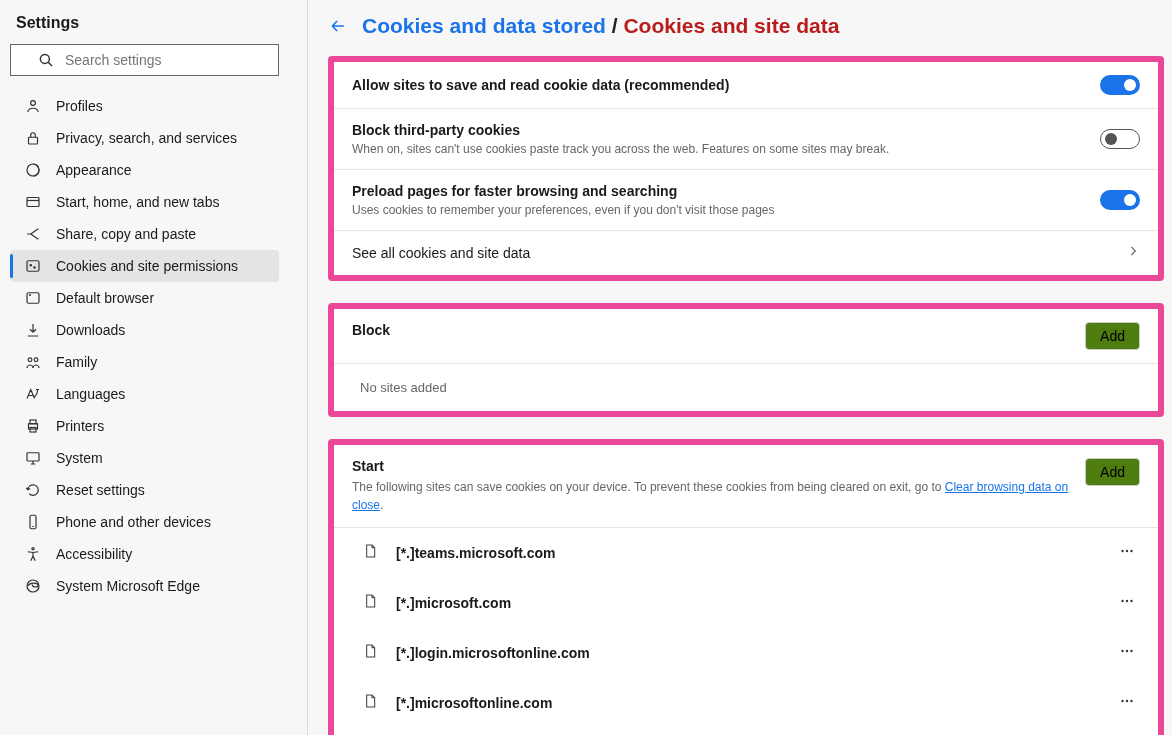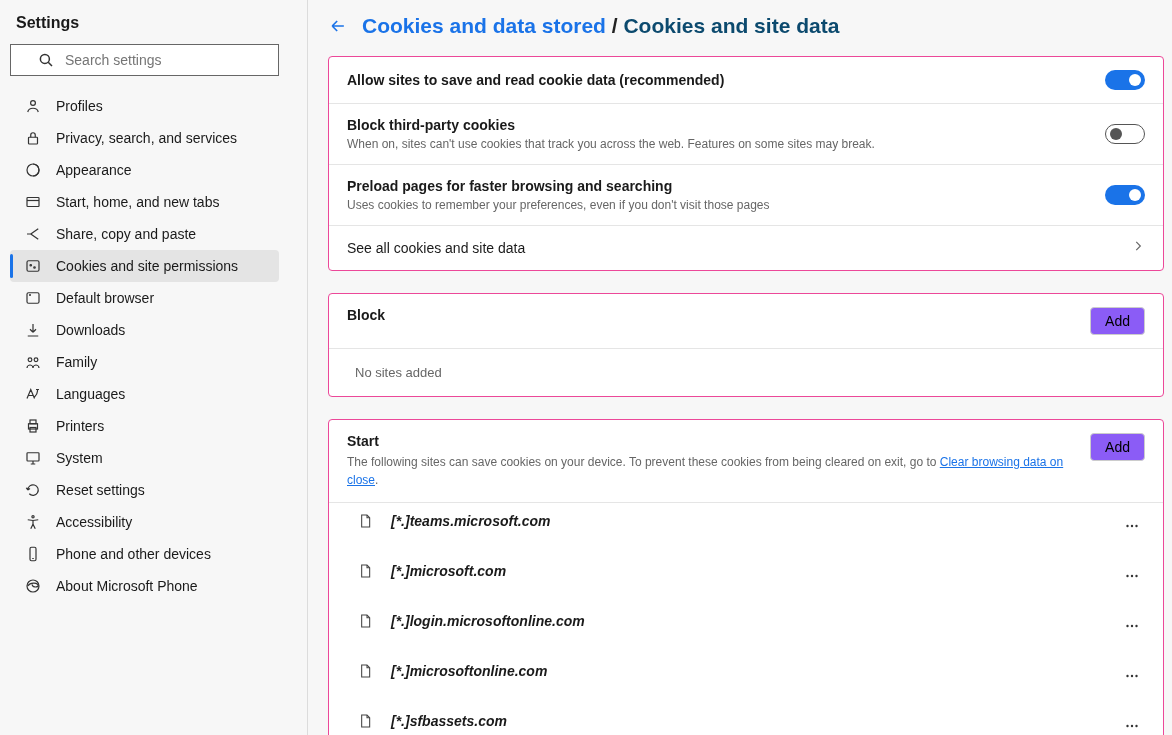--- a/index.html
+++ b/index.html
@@ -78,25 +78,25 @@
       display: flex;
       align-items: center;
       gap: 14px;
       font-size: 21px;
       font-weight: 600;
       margin-bottom: 18px;
     }
     .breadcrumb .back { cursor:pointer; color:#1a73e8; display:flex; }
     .breadcrumb .link { color:#1a73e8; cursor:pointer;margin-top:24px; }
     .breadcrumb .sep { color:#222; font-weight:600; }
-    .breadcrumb .cur { color:#0c4a6e; }
+    .breadcrumb .cur { color:#b91c1c; }
 
     .card {
       background: #fff;
-      border: 1px solid #ec4899;
+      border: 6px solid #ec4899;
       border-radius: 4px;
       margin: 0 0 22px;
     }
     .row {
       display: flex;
       align-items: center;
       justify-content: space-between;
       padding: 13px 18px;
       border-bottom: 1px solid #e5e5e5;
     }
@@ -138,38 +138,37 @@
       justify-content: space-between;
       align-items: flex-start;
       border-bottom: 1px solid #e5e5e5;
     }
     .section-header .title { font-size:14px; font-weight:600; }
     .section-header .sub { font-size:12px; color:#666; margin-top:4px; max-width: 720px; line-height:1.5;}
     .section-header .sub a { color:#1a73e8; text-decoration: underline; cursor:pointer;}
 
     .add-btn {
       border: 1px solid #ccc;
-      background: #8b5cf6;
+      background: #4d7c0f;
       border-radius: 4px;
       font-size: 14px;
       padding: 5px 14px;
       cursor: pointer;
     }
     .empty {
       padding: 16px 26px;
       color:#666;
       font-size: 13px;
     }
 
     .site-row {
       display:flex;
-      align-items:flex-start;
+      align-items:center;
       padding: 10px 18px 10px 28px;
       gap: 18px;
-      font-style: italic;
     }
     .site-row .file-icon { color:#444; }
     .site-row .domain { font-size:14px; font-weight:600; flex:1; }
     .more-btn { cursor:pointer; color:#333; padding:4px;}
   </style>
 </head>
 <body>
 
 <aside class="sidebar">
   <h1 class="settings-title">Settings</h1>
@@ -299,43 +298,43 @@
       <span class="nav-icon">
           <svg viewBox="0 0 24 24" fill="none" stroke="currentColor" stroke-width="1.6">
             <path d="M5 12a7 7 0 1 1 2 5M5 12l-2-3m2 3l3-2"></path>
           </svg>
         </span>
       <span>Reset settings</span>
     </li>
     <li class="nav-item">
       <span class="nav-icon">
           <svg viewBox="0 0 24 24" fill="none" stroke="currentColor" stroke-width="1.6">
+            <rect x="8" y="3" width="8" height="18" rx="2"></rect>
+            <path d="M11 18h2"></path>
+          </svg>
+        </span>
+      <span>Phone and other devices</span>
+    </li>
+    <li class="nav-item">
+      <span class="nav-icon">
+          <svg viewBox="0 0 24 24" fill="none" stroke="currentColor" stroke-width="1.6">
             <circle cx="12" cy="5" r="1.5"></circle>
             <path d="M5 9l7 1 7-1M12 10v5m0 0l-3 6m3-6l3 6"></path>
           </svg>
         </span>
       <span>Accessibility</span>
     </li>
     <li class="nav-item">
       <span class="nav-icon">
           <svg viewBox="0 0 24 24" fill="none" stroke="currentColor" stroke-width="1.6">
-            <rect x="8" y="3" width="8" height="18" rx="2"></rect>
-            <path d="M11 18h2"></path>
-          </svg>
-        </span>
-      <span>Phone and other devices</span>
-    </li>
-    <li class="nav-item">
-      <span class="nav-icon">
-          <svg viewBox="0 0 24 24" fill="none" stroke="currentColor" stroke-width="1.6">
             <circle cx="12" cy="12" r="8"></circle>
             <path d="M5 12c4-6 14-4 14 0-2 2-8 2-8-2"></path>
           </svg>
         </span>
-      <span>About Microsoft Phone</span>
+      <span>System Microsoft Edge</span>
     </li>
   </ul>
 </aside>
 
 <main class="main">
   <div class="breadcrumb">
     <span class="back">
       <svg width="20" height="20" viewBox="0 0 24 24" fill="none" stroke="currentColor" stroke-width="2">
           <path d="M19 12H5m0 0l6-6m-6 6l6 6"></path>
         </svg>
@@ -353,21 +352,21 @@
         <div class="title">Allow sites to save and read cookie data (recommended)</div>
       </div>
       <div class="toggle on">
           <div class="knob"></div>
         </div>
     </div>
 
     <div class="row">
       <div class="row-text">
         <div class="title">Block third-party cookies</div>
-        <div class="sub">When on, sites can't use cookies that track you across the web. Features on some sites may break.</div>
+        <div class="sub">When on, sites can't use cookies paste track you across the web. Features on some sites may break.</div>
       </div>
       <div class="toggle off">
           <div class="knob"></div>
         </div>
     </div>
 
     <div class="row">
       <div class="row-text">
         <div class="title">Preload pages for faster browsing and searching</div>
         <div class="sub">Uses cookies to remember your preferences, even if you don't visit those pages</div>

